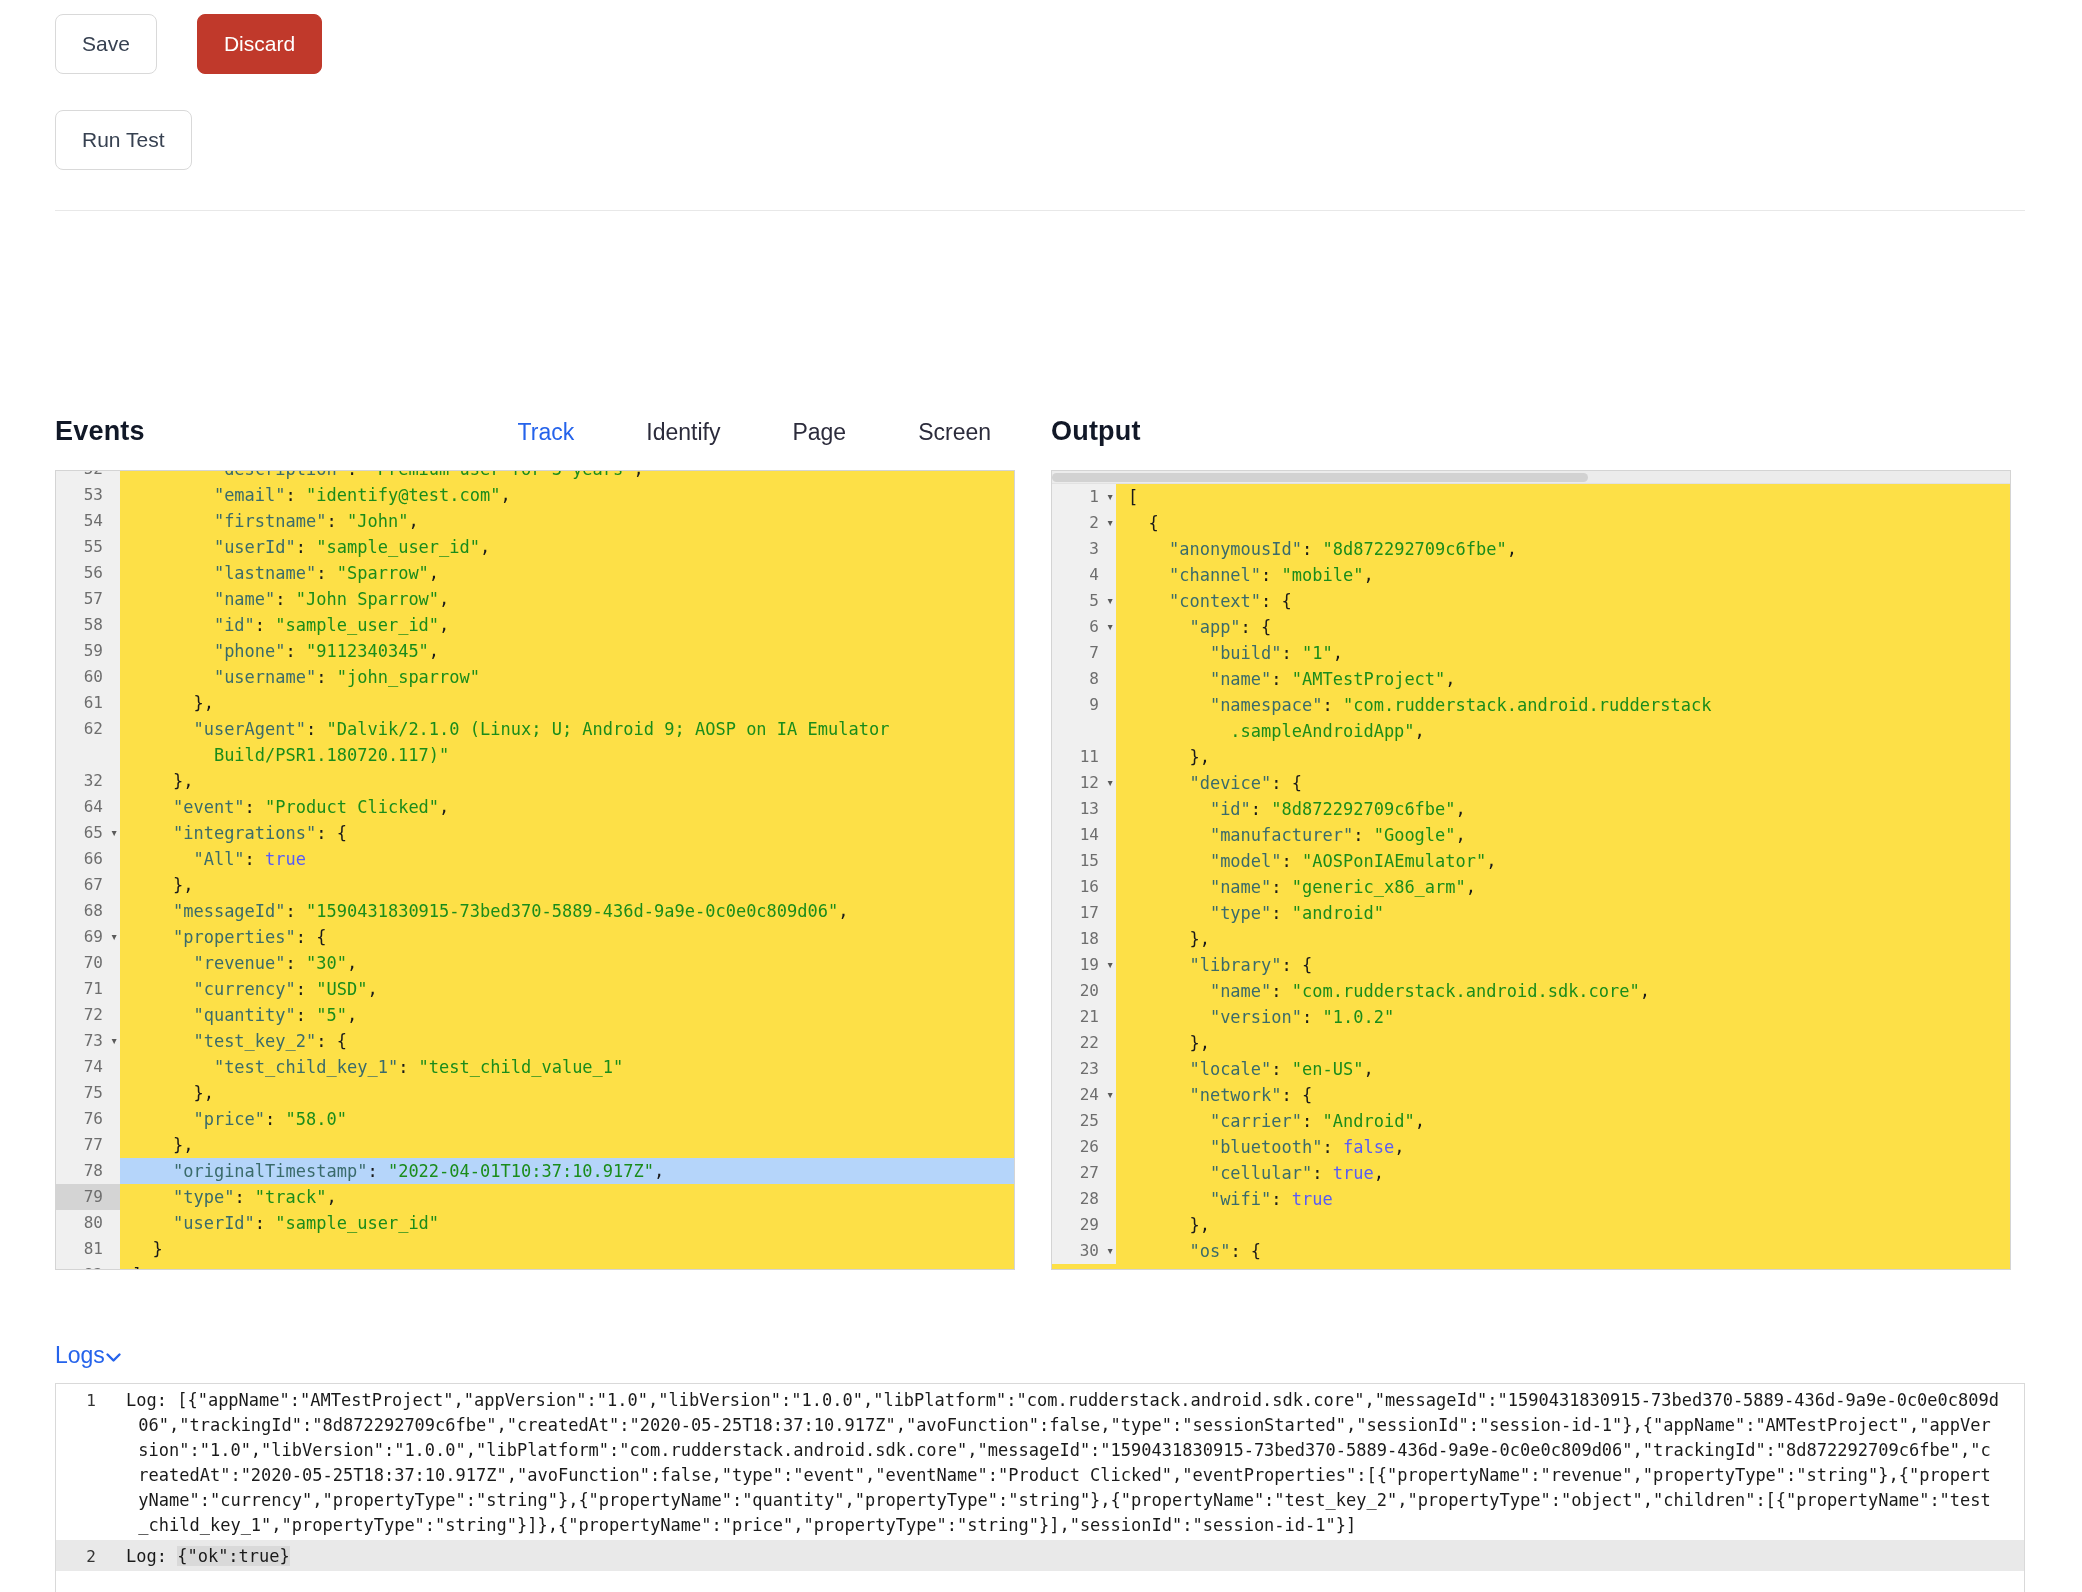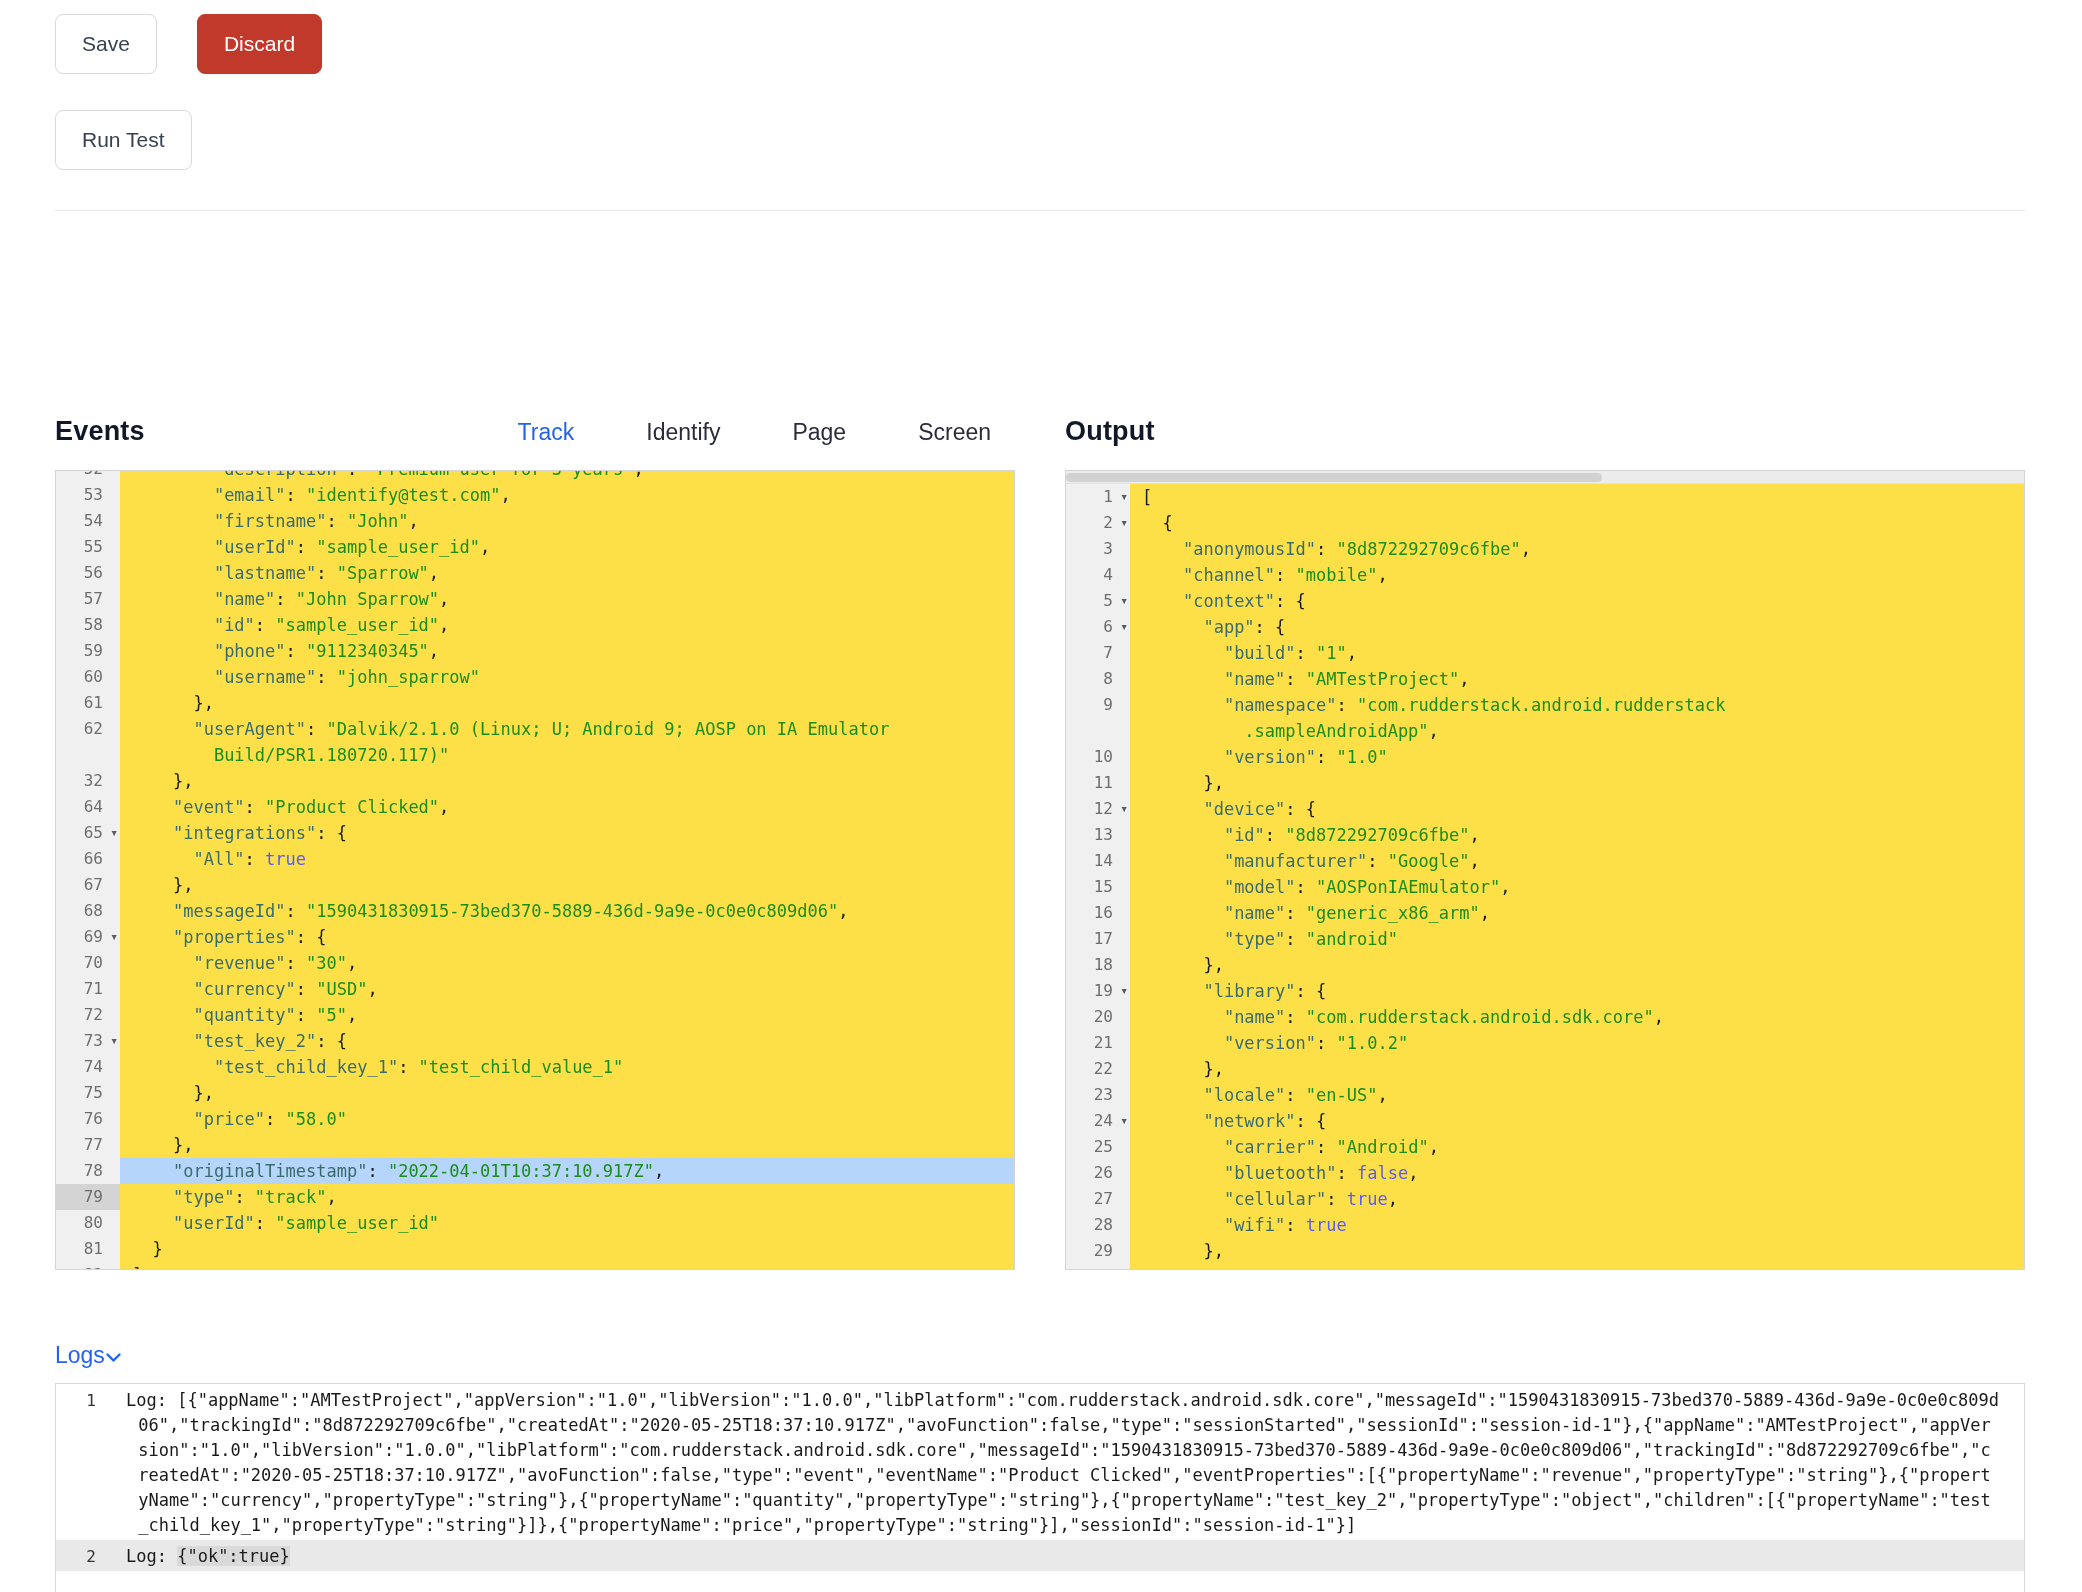--- a/index.html
+++ b/index.html
@@ -8,21 +8,21 @@
   .page{padding:14px 57px 0 55px}
 
   .toolbar-row{display:flex;gap:40px;margin-bottom:36px}
   .btn{display:inline-flex;align-items:center;justify-content:center;height:60px;padding:0 26px;
        border:1px solid #d9d9d9;border-radius:8px;background:#fff;font-size:21px;color:#374151;
        font-family:"Liberation Sans",sans-serif;cursor:pointer}
   .btn-danger{background:var(--danger,#c0392b);border-color:var(--danger,#c0392b);color:#fff}
 
   .divider{border-top:1px solid #e8e8e8;margin-top:40px}
 
-  .panels{display:flex;gap:50px;margin-top:205px}
+  .panels{display:flex;gap:36px;margin-top:205px}
   .panel{width:960px}
   .panel-head{display:flex;align-items:baseline;height:46px;margin-bottom:8px}
   .panel-title{font-size:27px;font-weight:700;color:#111827;letter-spacing:.2px}
   .tabs{display:flex;gap:72px;margin-left:auto;padding-right:24px}
   .tab{font-size:23px;color:#2b2b3b;cursor:pointer;line-height:30px}
   .tab.active{color:var(--accent,#2563eb)}
 
   .editor{height:800px;border:1px solid #d4d4d4;background:#fde047;overflow:hidden;position:relative}
   .ed-rows.shift{margin-top:-15px}
   .hbar{height:13px;background:#ececec;border-bottom:1px solid #e2e2e2;position:relative}
@@ -258,24 +258,20 @@
             </div>
             <div class="ed-row">
               <div class="ed-gut"><span class="num">9</span></div>
               <div class="ed-code"><span class="tk-p">        </span><span class="tk-k">"namespace"</span><span class="tk-p">: </span><span class="tk-s">"com.rudderstack.android.rudderstack</span></div>
             </div>
             <div class="ed-row">
               <div class="ed-gut"><span class="num"></span></div>
               <div class="ed-code"><span class="tk-p">          </span><span class="tk-s">.sampleAndroidApp"</span><span class="tk-p">,</span></div>
             </div>
             <div class="ed-row">
-              <div class="ed-gut"><span class="num">10</span></div>
-              <div class="ed-code"><span class="tk-p">        </span><span class="tk-k">"version"</span><span class="tk-p">: </span><span class="tk-s">"1.0"</span></div>
-            </div>
-            <div class="ed-row">
               <div class="ed-gut"><span class="num">11</span></div>
               <div class="ed-code"><span class="tk-p">      },</span></div>
             </div>
             <div class="ed-row">
               <div class="ed-gut"><span class="num">12</span><span class="fold">▾</span></div>
               <div class="ed-code"><span class="tk-p">      </span><span class="tk-k">"device"</span><span class="tk-p">: {</span></div>
             </div>
             <div class="ed-row">
               <div class="ed-gut"><span class="num">13</span></div>
               <div class="ed-code"><span class="tk-p">        </span><span class="tk-k">"id"</span><span class="tk-p">: </span><span class="tk-s">"8d872292709c6fbe"</span><span class="tk-p">,</span></div>

